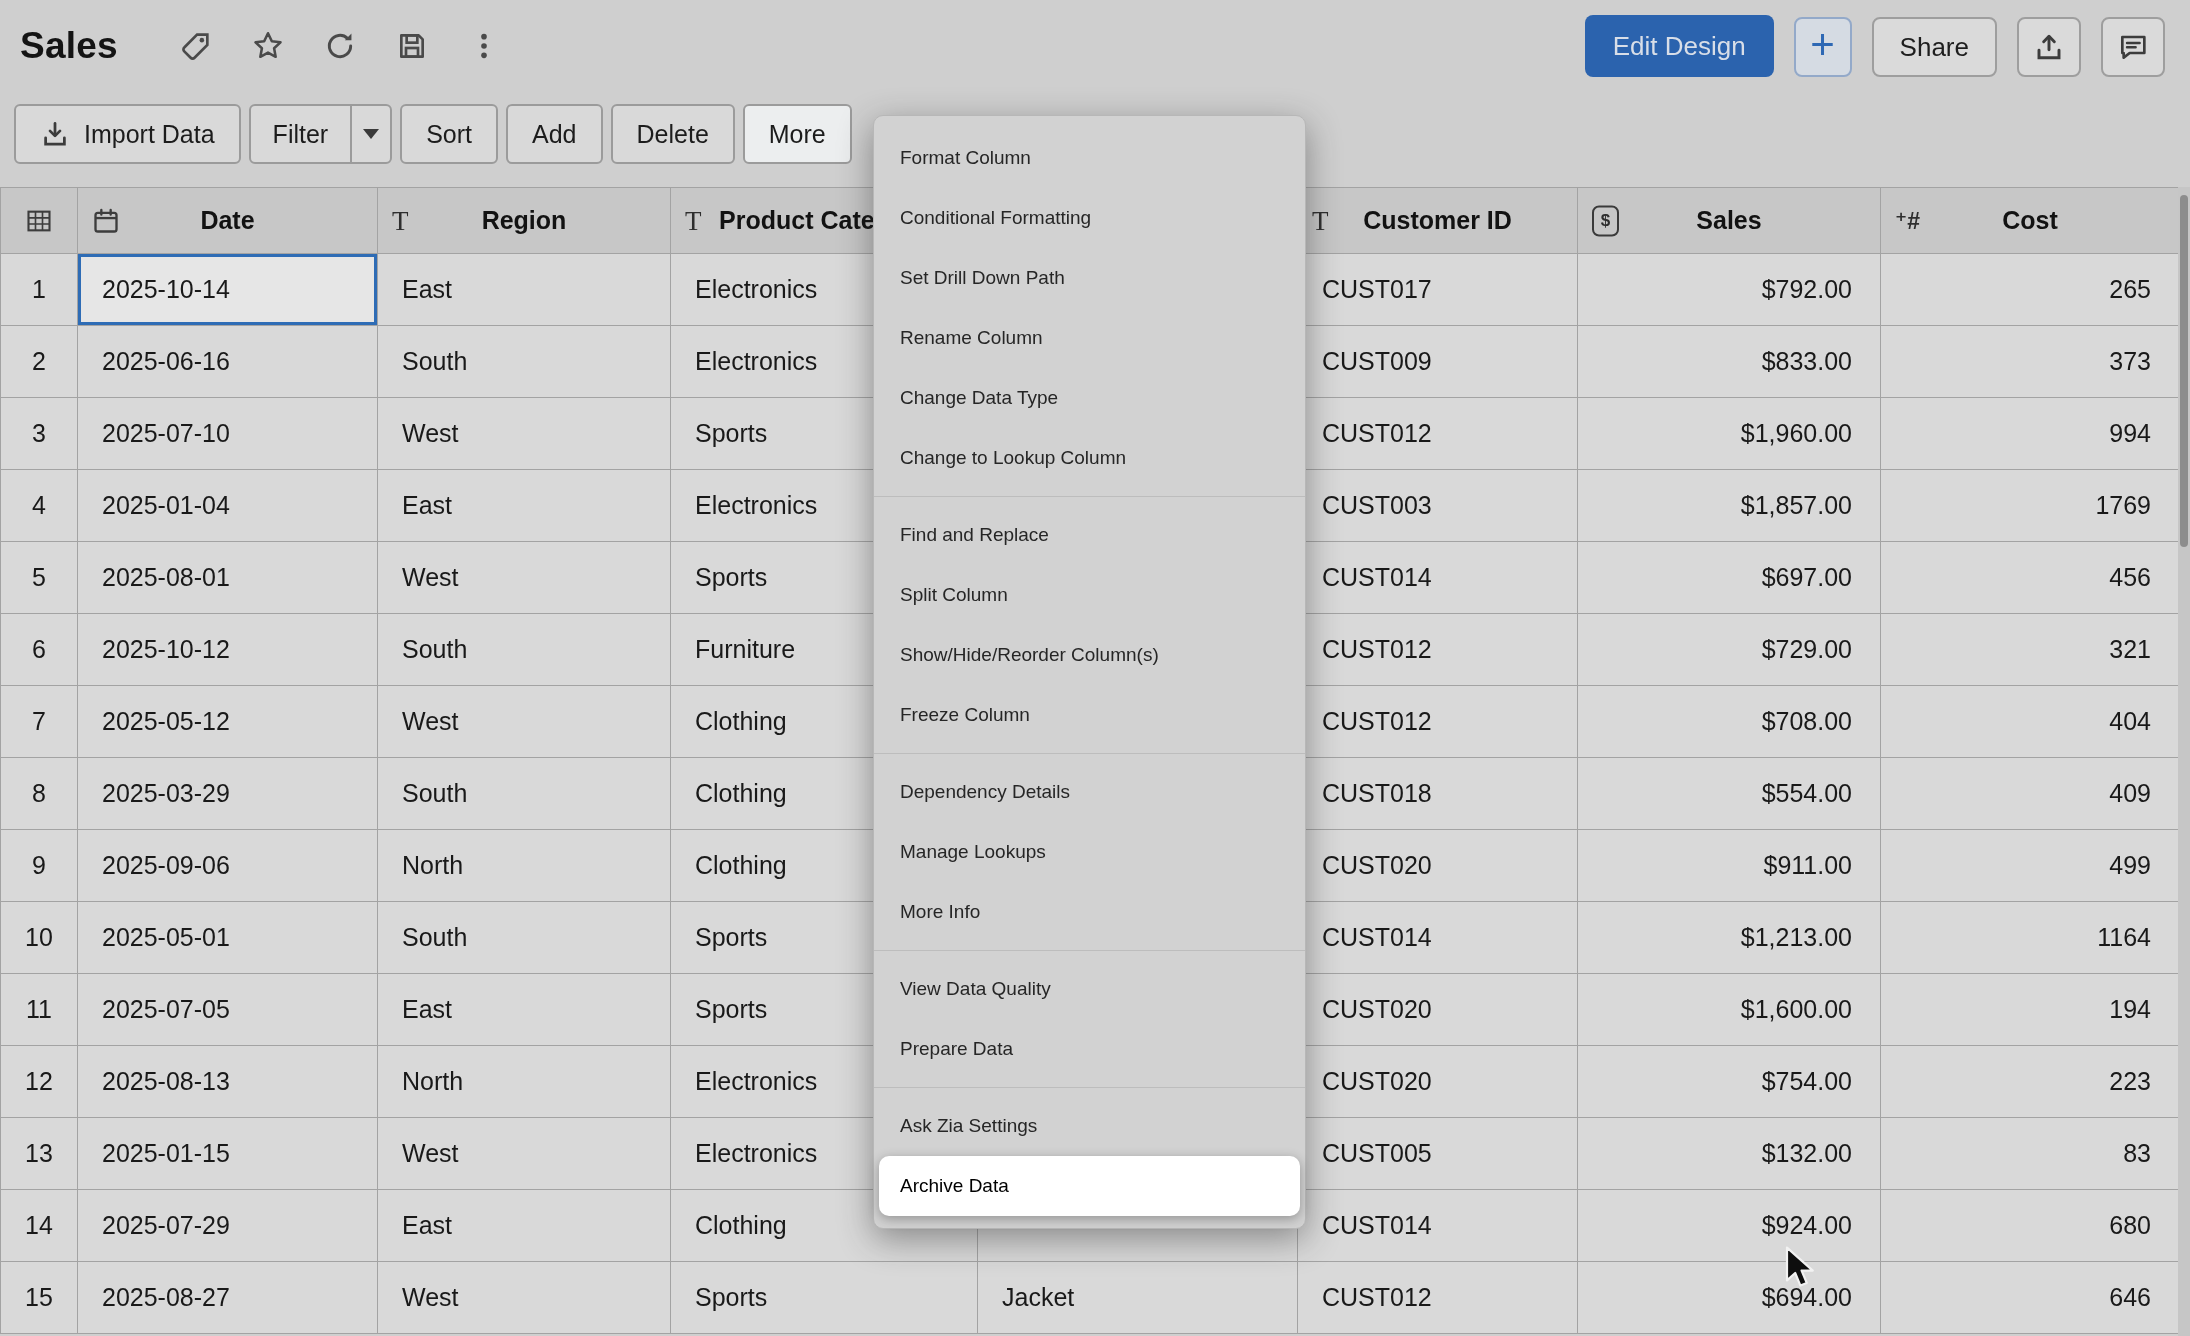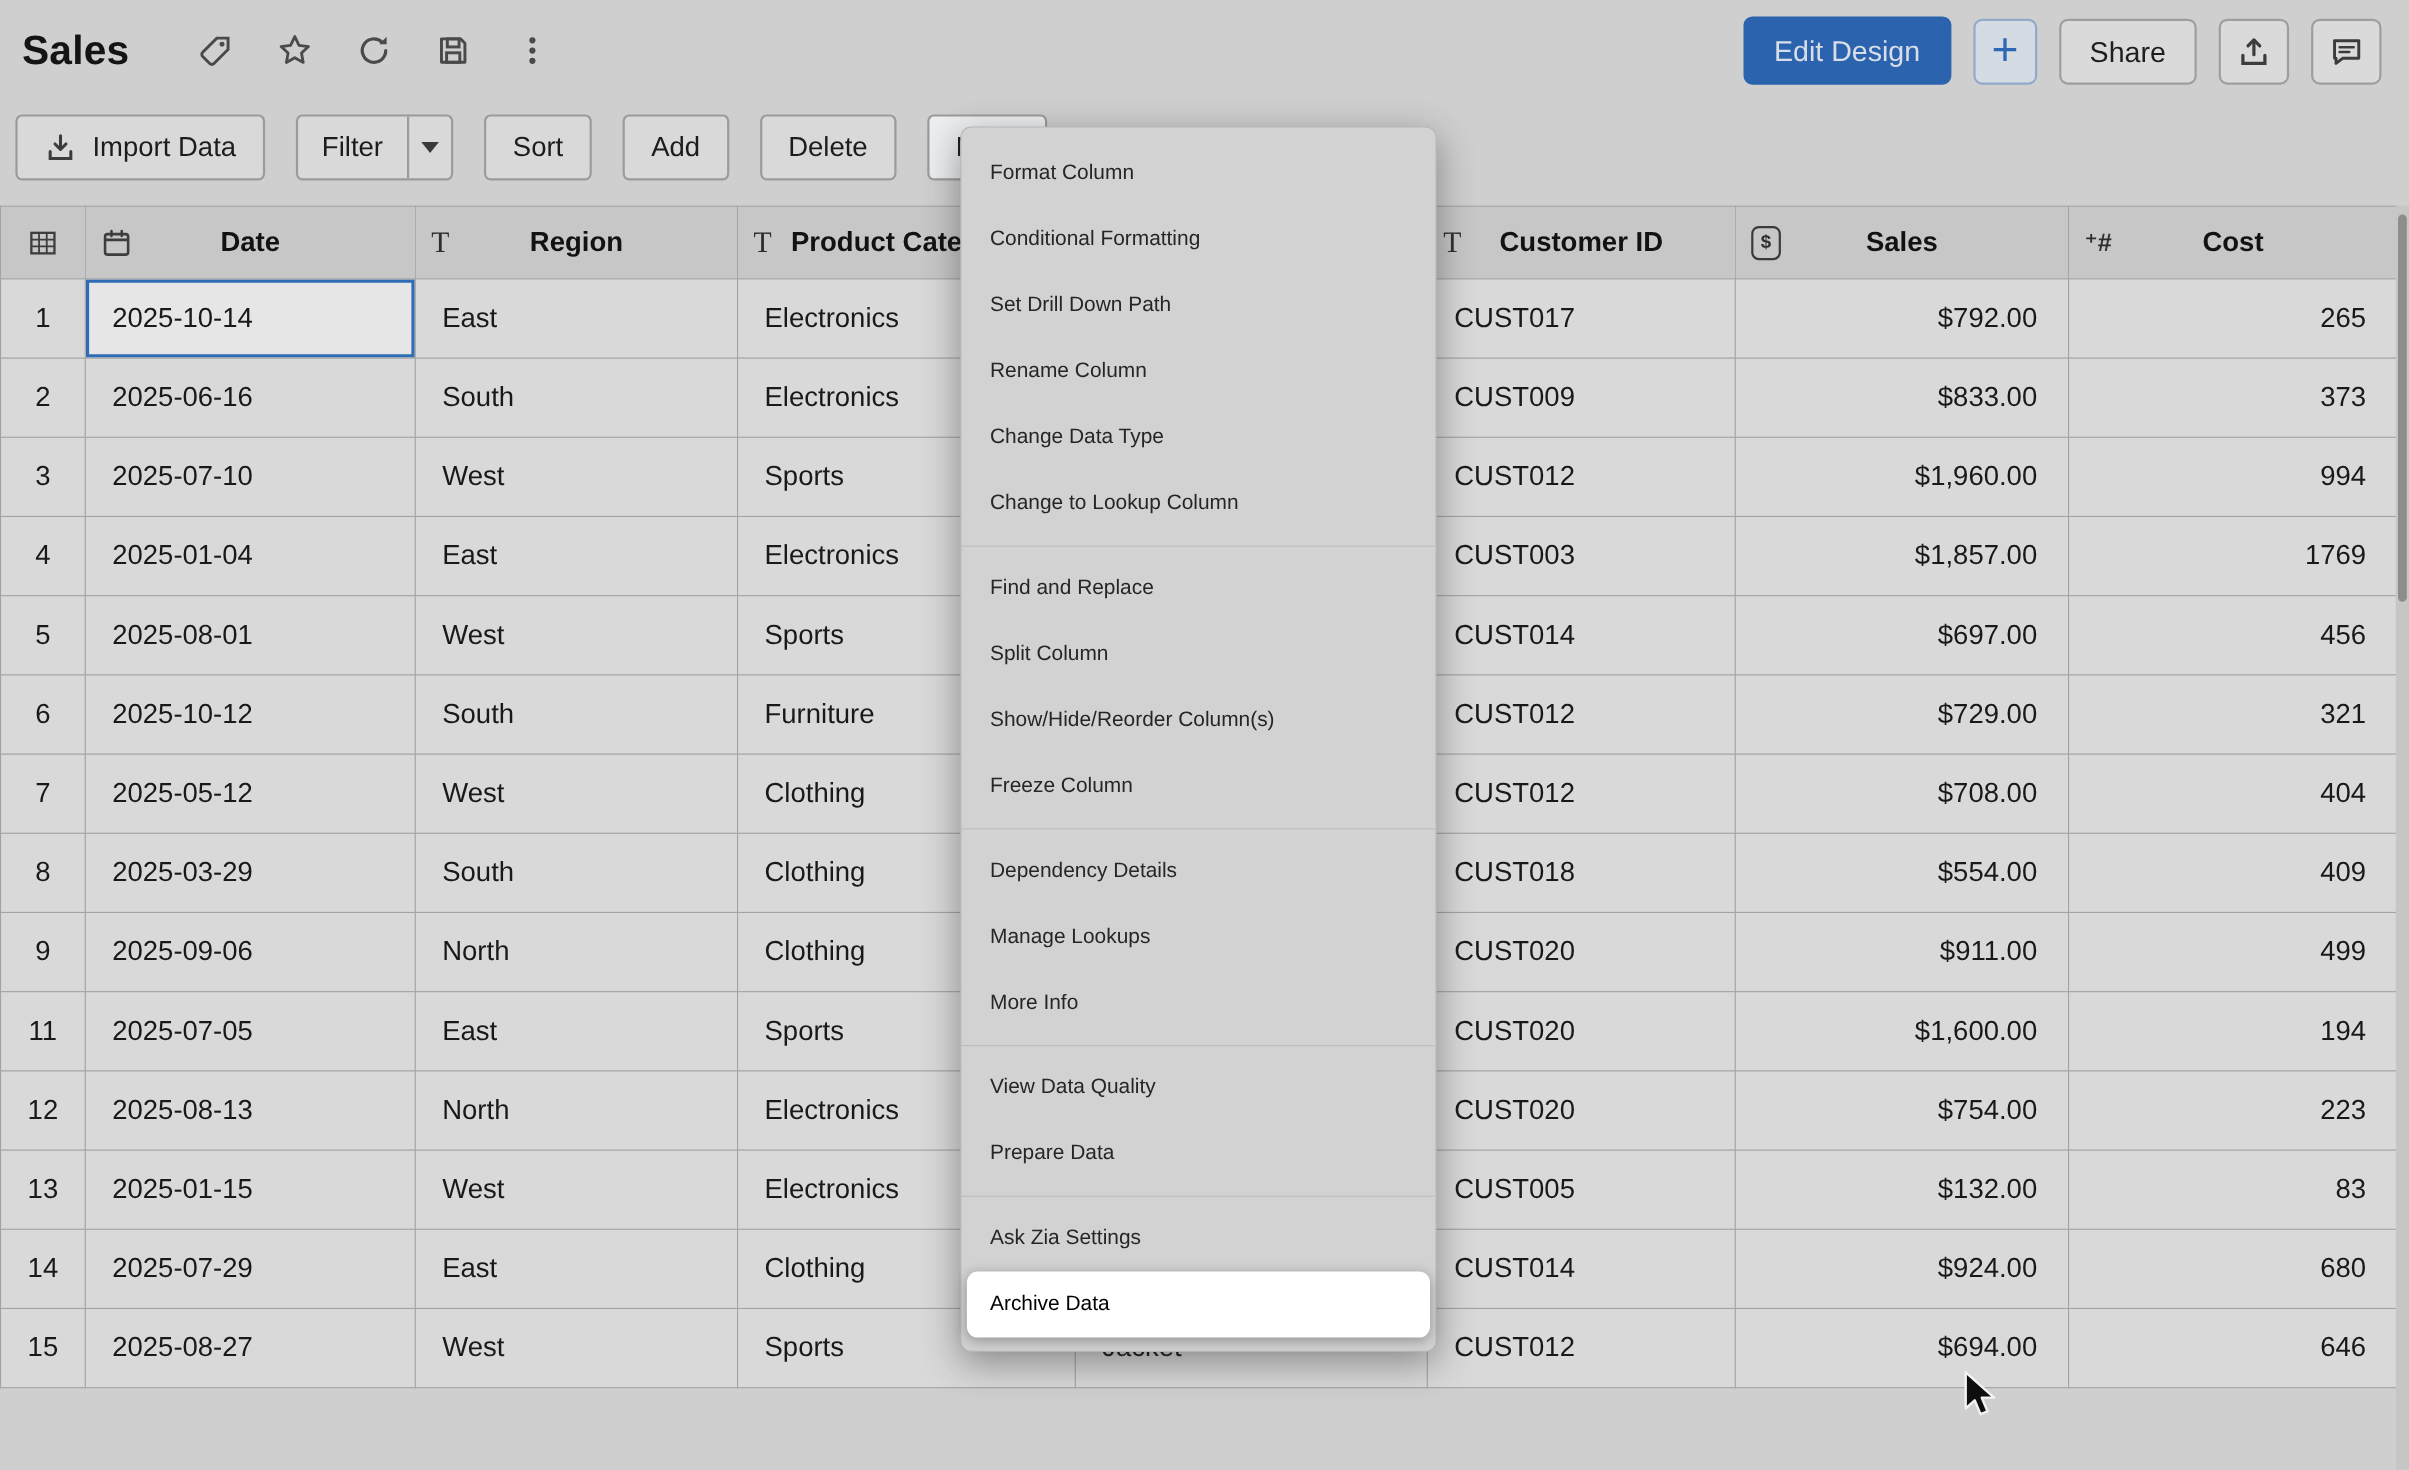--- a/index.html
+++ b/index.html
@@ -34,21 +34,21 @@
   }
   .btn-plus {
     height: 60px; width: 58px; background: #d5dbe3; border: 2px solid #93a9c9; border-radius: 8px;
     color: #2e68b4; font-size: 42px; line-height: 1; font-family: inherit; cursor: pointer;
     display: flex; align-items: center; justify-content: center; padding-bottom: 5px;
   }
 
   
   .toolbar {
     position: absolute; top: 104px; left: 14px; right: 18px; height: 60px;
-    display: flex; align-items: center; gap: 28px;
+    display: flex; align-items: center; gap: 8px;
   }
   .tbtn {
     height: 60px; background: #d9d9d9; border: 2px solid #9b9b9b; border-radius: 6px;
     font-size: 25px; color: #1c1c1c; display: flex; align-items: center; gap: 14px;
     padding: 0 24px; font-family: inherit; cursor: pointer; white-space: nowrap;
   }
   .tbtn.active { background: #eceeef; }
   .split {
     display: flex; height: 60px; border: 2px solid #9b9b9b; border-radius: 6px;
     background: #d9d9d9; align-items: stretch; cursor: pointer;
@@ -343,20 +343,30 @@
         <td class="num">9</td>
         <td>2025-09-06</td>
         <td>North</td>
         <td>Clothing</td>
         <td></td>
         <td>CUST020</td>
         <td class="right">$911.00</td>
         <td class="right">499</td>
       </tr>
       <tr>
+        <td class="num">10</td>
+        <td>2025-05-01</td>
+        <td>South</td>
+        <td>Sports</td>
+        <td></td>
+        <td>CUST014</td>
+        <td class="right">$1,213.00</td>
+        <td class="right">1164</td>
+      </tr>
+      <tr>
         <td class="num">11</td>
         <td>2025-07-05</td>
         <td>East</td>
         <td>Sports</td>
         <td></td>
         <td>CUST020</td>
         <td class="right">$1,600.00</td>
         <td class="right">194</td>
       </tr>
       <tr>

